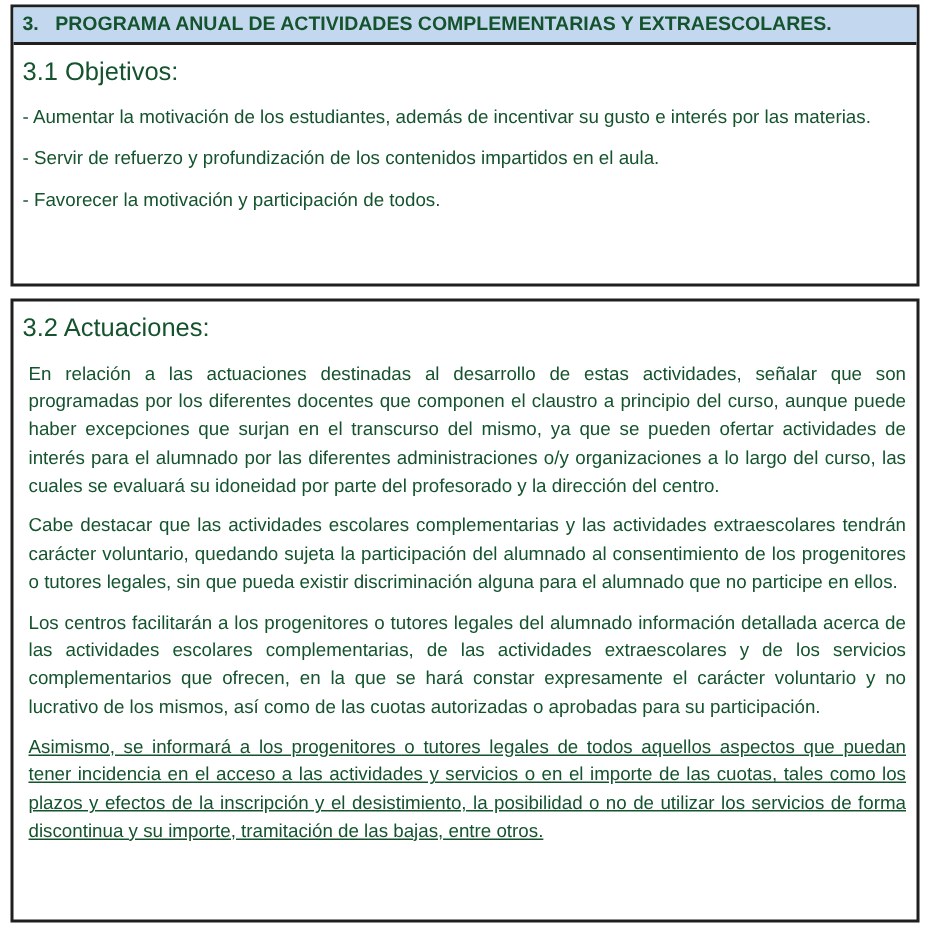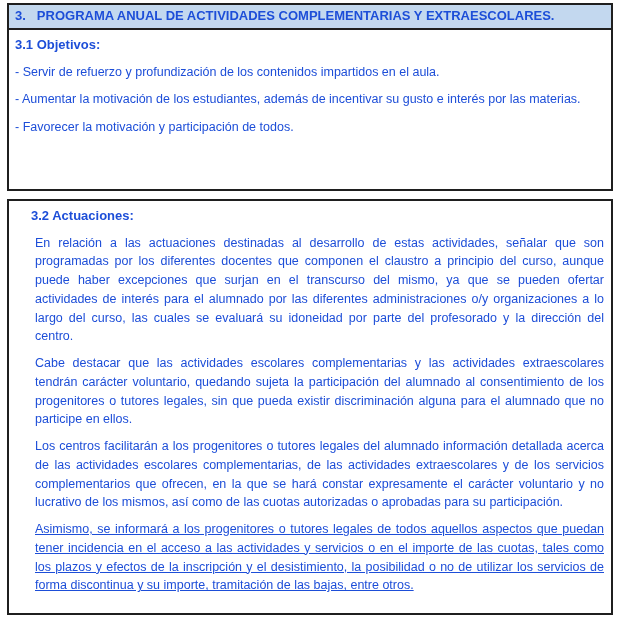--- a/index.html
+++ b/index.html
@@ -6,38 +6,37 @@
     margin: 0;
     padding: 0;
     background: #ffffff;
   }
   .page {
     position: relative;
     width: 620px;
     height: 628px;
     background: #ffffff;
     font-family: "Liberation Sans", sans-serif;
-    color: #1d4ed8;
+    color: #14532d;
     overflow: hidden;
   }
   .tbl {
     box-sizing: border-box;
     margin-left: 7px;
     width: 606px;
     border: 2px solid #1f1f1f;
     background: #ffffff;
   }
   .tbl-section1 {
     margin-top: 3px;
     height: 188px;
   }
   .tbl-section2 {
     margin-top: 8px;
     height: 416px;
-    padding-left: 16px;
   }
   .header-row {
     box-sizing: border-box;
     background: #c3d8ef;
     border-bottom: 2px solid #1f1f1f;
     padding: 3px 6px 4px 6px;
     font-weight: bold;
     font-size: 13px;
     line-height: 16px;
     white-space: nowrap;
@@ -46,22 +45,22 @@
   .header-number {
     display: inline-block;
     margin-right: 11px;
   }
   .cell-body {
     padding: 5px 7px 4px 6px;
     font-size: 12.5px;
     line-height: 1.5;
   }
   .cell-heading {
-    font-weight: bold;
-    font-size: 13px;
+    font-weight: normal;
+    font-size: 17px;
     margin: 0 0 8px 0;
   }
   .bullet {
     margin: 0 0 9px 0;
     text-align: justify;
   }
   .para {
     margin: 0 0 8px 4px;
     text-align: justify;
   }
@@ -74,22 +73,22 @@
 <body>
 
 <div class="page">
 
   <div class="tbl tbl-section1">
     <div class="header-row">
       <span class="header-number">3.</span><span>PROGRAMA ANUAL DE ACTIVIDADES COMPLEMENTARIAS Y EXTRAESCOLARES.</span>
     </div>
     <div class="cell-body">
       <p class="cell-heading">3.1 Objetivos:</p>
+      <p class="bullet">- Aumentar la motivación de los estudiantes, además de incentivar su gusto e interés por las materias.</p>
       <p class="bullet">- Servir de refuerzo y profundización de los contenidos impartidos en el aula.</p>
-      <p class="bullet">- Aumentar la motivación de los estudiantes, además de incentivar su gusto e interés por las materias.</p>
       <p class="bullet">- Favorecer la motivación y participación de todos.</p>
     </div>
   </div>
 
   <div class="tbl tbl-section2">
     <div class="cell-body">
       <p class="cell-heading">3.2 Actuaciones:</p>
       <p class="para">En relación a las actuaciones destinadas al desarrollo de estas actividades, señalar que son programadas por los diferentes docentes que componen el claustro a principio del curso, aunque puede haber excepciones que surjan en el transcurso del mismo, ya que se pueden ofertar actividades de interés para el alumnado por las diferentes administraciones o/y organizaciones a lo largo del curso, las cuales se evaluará su idoneidad por parte del profesorado y la dirección del centro.</p>
       <p class="para">Cabe destacar que las actividades escolares complementarias y las actividades extraescolares tendrán carácter voluntario, quedando sujeta la participación del alumnado al consentimiento de los progenitores o tutores legales, sin que pueda existir discriminación alguna para el alumnado que no participe en ellos.</p>
       <p class="para">Los centros facilitarán a los progenitores o tutores legales del alumnado información detallada acerca de las actividades escolares complementarias, de las actividades extraescolares y de los servicios complementarios que ofrecen, en la que se hará constar expresamente el carácter voluntario y no lucrativo de los mismos, así como de las cuotas autorizadas o aprobadas para su participación.</p>

